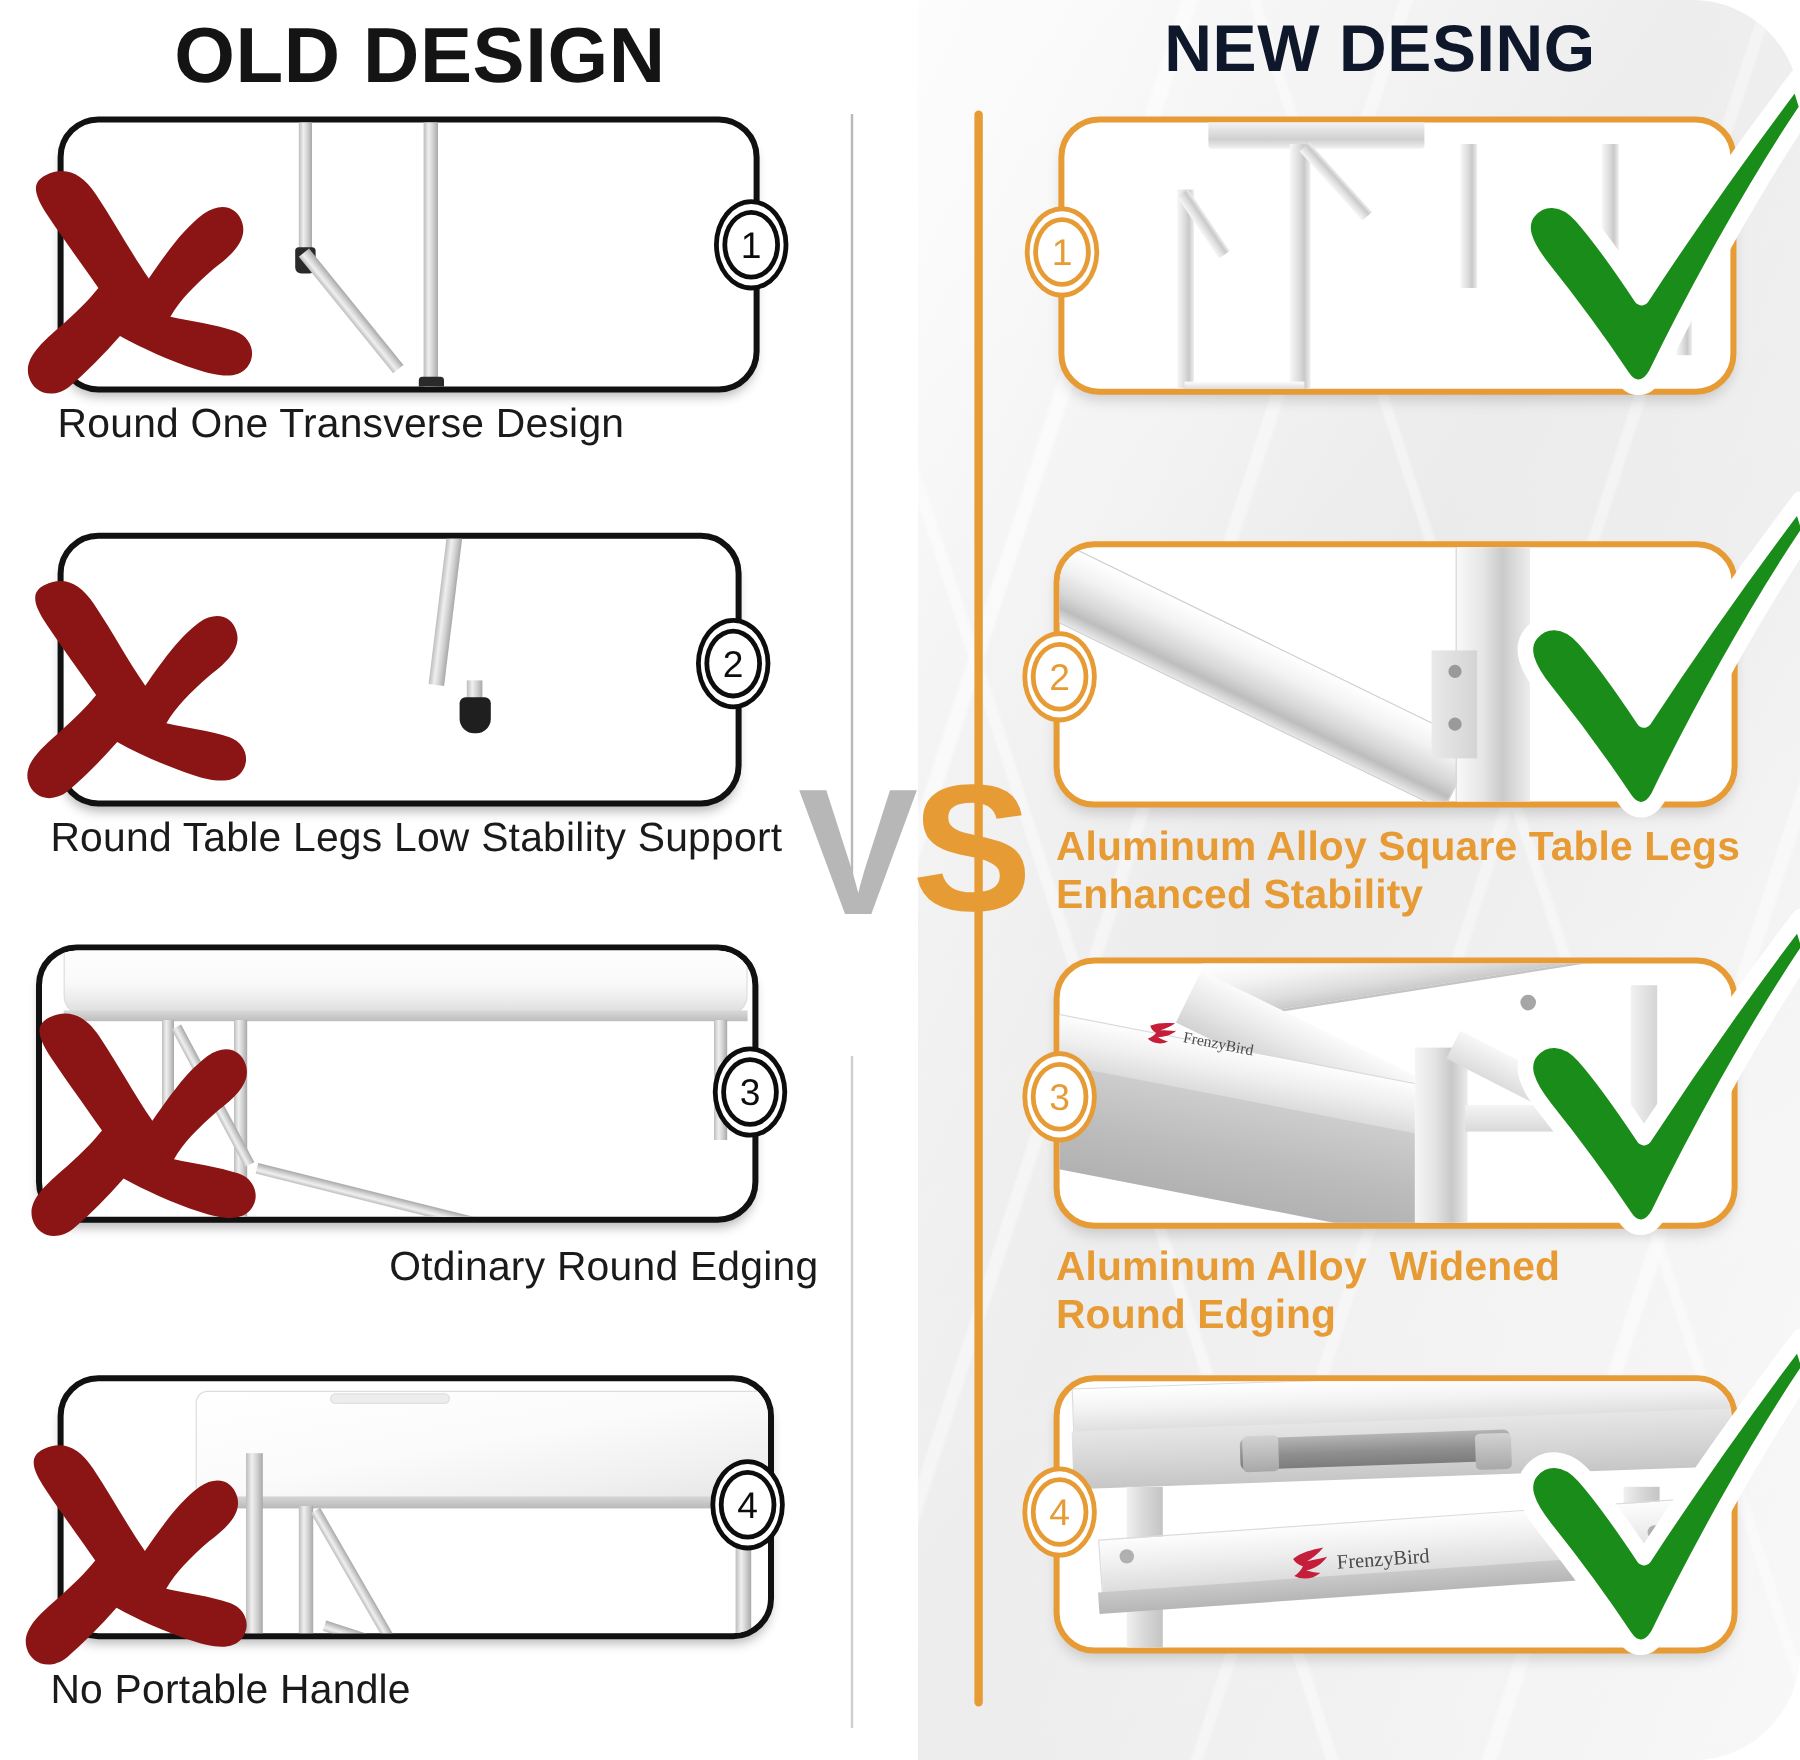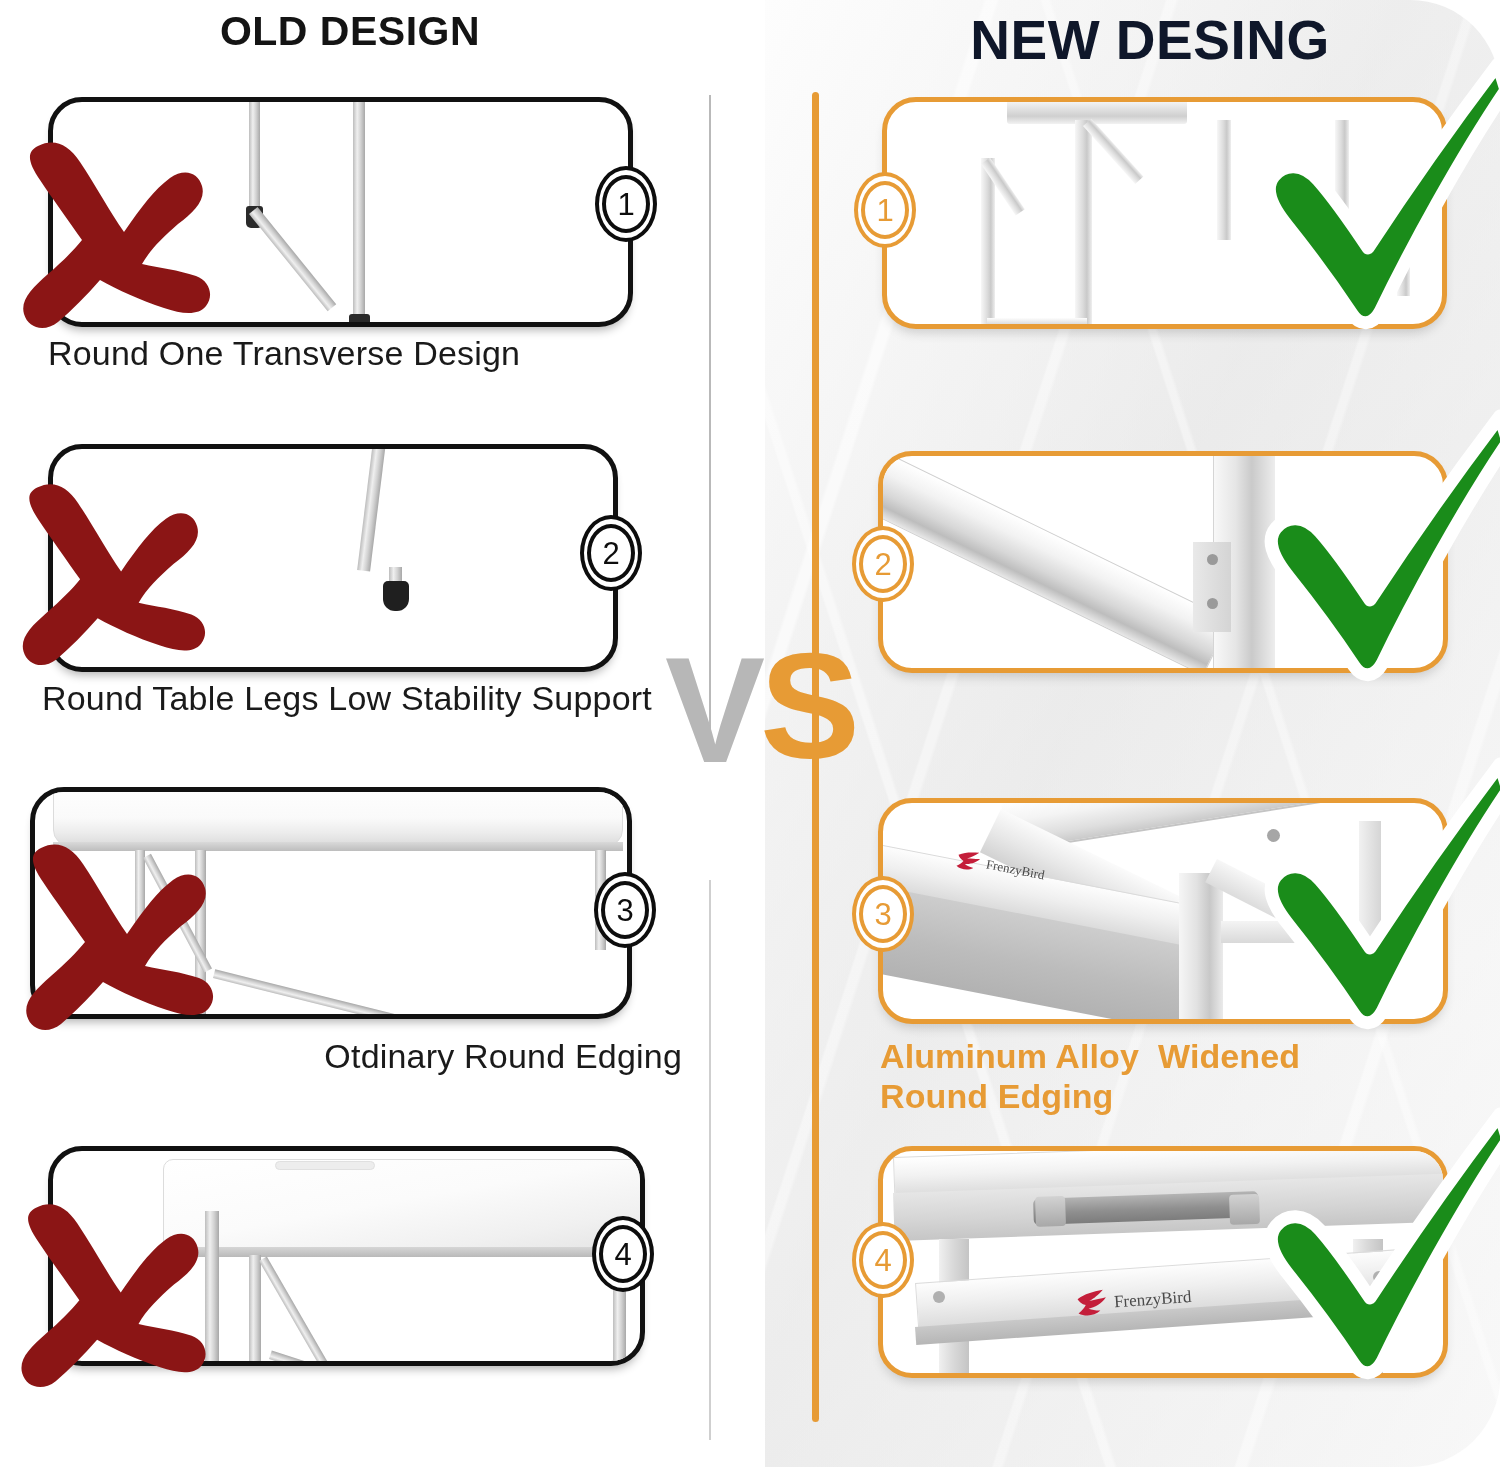--- a/index.html
+++ b/index.html
@@ -41,21 +41,21 @@
     background: #e79b35; border-radius: 4px;
   }
 
   
   .heading {
     position: absolute; font-weight: 700; letter-spacing: .5px;
     white-space: nowrap; font-family: "Liberation Sans", sans-serif;
   }
   .heading-old {
     left: 0; top: 8px; width: 700px; text-align: center;
-    font-size: 41px; color: #141414;
+    font-size: 65px; color: #141414;
   }
   .heading-new {
     left: 820px; top: 8px; width: 660px; text-align: center;
     font-size: 55px; color: #0f172a;
   }
 
   
   .left-divider {
     position: absolute; left: 709px; top: 95px; width: 2px; height: 640px;
     background: #b9b9b9;
@@ -255,20 +255,21 @@
     <div class="ring-outer"></div>
       <div class="ring-inner"></div>
     <span class="num">4</span>
   </div>
   <svg class="xmark" style="left:0px; top:1190px;" width="208" height="202" viewBox="0 0 210 205">
     <path d="M36 18 C52 10 66 16 78 34 C94 58 108 84 122 104 C140 78 152 62 168 50 C182 40 196 44 200 58
              C204 72 192 84 176 96 C160 110 148 122 140 136 C158 140 176 142 194 148 C208 153 212 168 204 178
              C196 188 180 186 162 180 C138 172 116 162 98 152 C84 168 70 182 56 194 C42 205 26 200 22 186
              C18 172 30 160 46 146 C60 134 72 122 80 112 C66 92 50 70 38 52 C26 34 24 24 36 18 Z" fill="#8B1515"></path>
   </svg>
+  <div class="caption caption-old" style="left:42px; top:1388px; width:640px;">No Portable Handle</div>
 
   <div class="card card-new" style="left:882px; top:97px; width:565px; height:232px;">
     <div class="card-inner">
       <div class="art">
         <div class="alu" style="left:120px; top:-4px; width:180px; height:26px; border-radius:3px;"></div>
         <div class="alu-v" style="left:188px; top:18px; width:17px; height:224px;"></div>
         <div class="alu-v" style="left:94px; top:56px; width:14px; height:180px;"></div>
         <div class="alu" style="left:100px; top:216px; width:100px; height:12px;"></div>
         <div class="alu-v" style="left:94px; top:62px; width:11px; height:62px; transform:rotate(-34deg); transform-origin:top left;"></div>
         <div class="alu-v" style="left:330px; top:18px; width:14px; height:120px;"></div>
@@ -313,20 +314,22 @@
   <div class="badge badge-new" style="left:852px; top:526px;">
     <div class="ring-outer"></div>
       <div class="ring-inner"></div>
     <span class="num">2</span>
   </div>
   <svg class="checkmark" style="left:1262px; top:404px;" width="250" height="300" viewBox="0 0 250 300">
     <path d="M238 12 C200 62 150 132 108 196 C92 172 74 146 58 128 C42 110 24 112 14 124
              C4 136 10 152 26 172 C50 202 76 238 92 262 C100 274 112 274 120 260
              C150 198 200 106 246 38 Z" fill="#1a8c1a" stroke="#ffffff" stroke-width="13" stroke-linejoin="round"></path>
   </svg>
+  <div class="caption caption-new" style="left:880px; top:686px; width:620px;">Aluminum Alloy Square Table Legs
+Enhanced Stability</div>
 
   <div class="card card-new" style="left:878px; top:798px; width:570px; height:226px;">
     <div class="card-inner">
       <div class="art">
 
         <div style="position:absolute; left:118px; top:0px; width:470px; height:50px;
              transform:rotate(-9deg); transform-origin:top left;
              background:linear-gradient(180deg,#ffffff,#f4f4f4 40%,#dedede 78%,#cacaca 100%);
              border-bottom:2px solid #c4c4c4;"></div>
         <div style="position:absolute; left:118px; top:6px; width:200px; height:48px;

